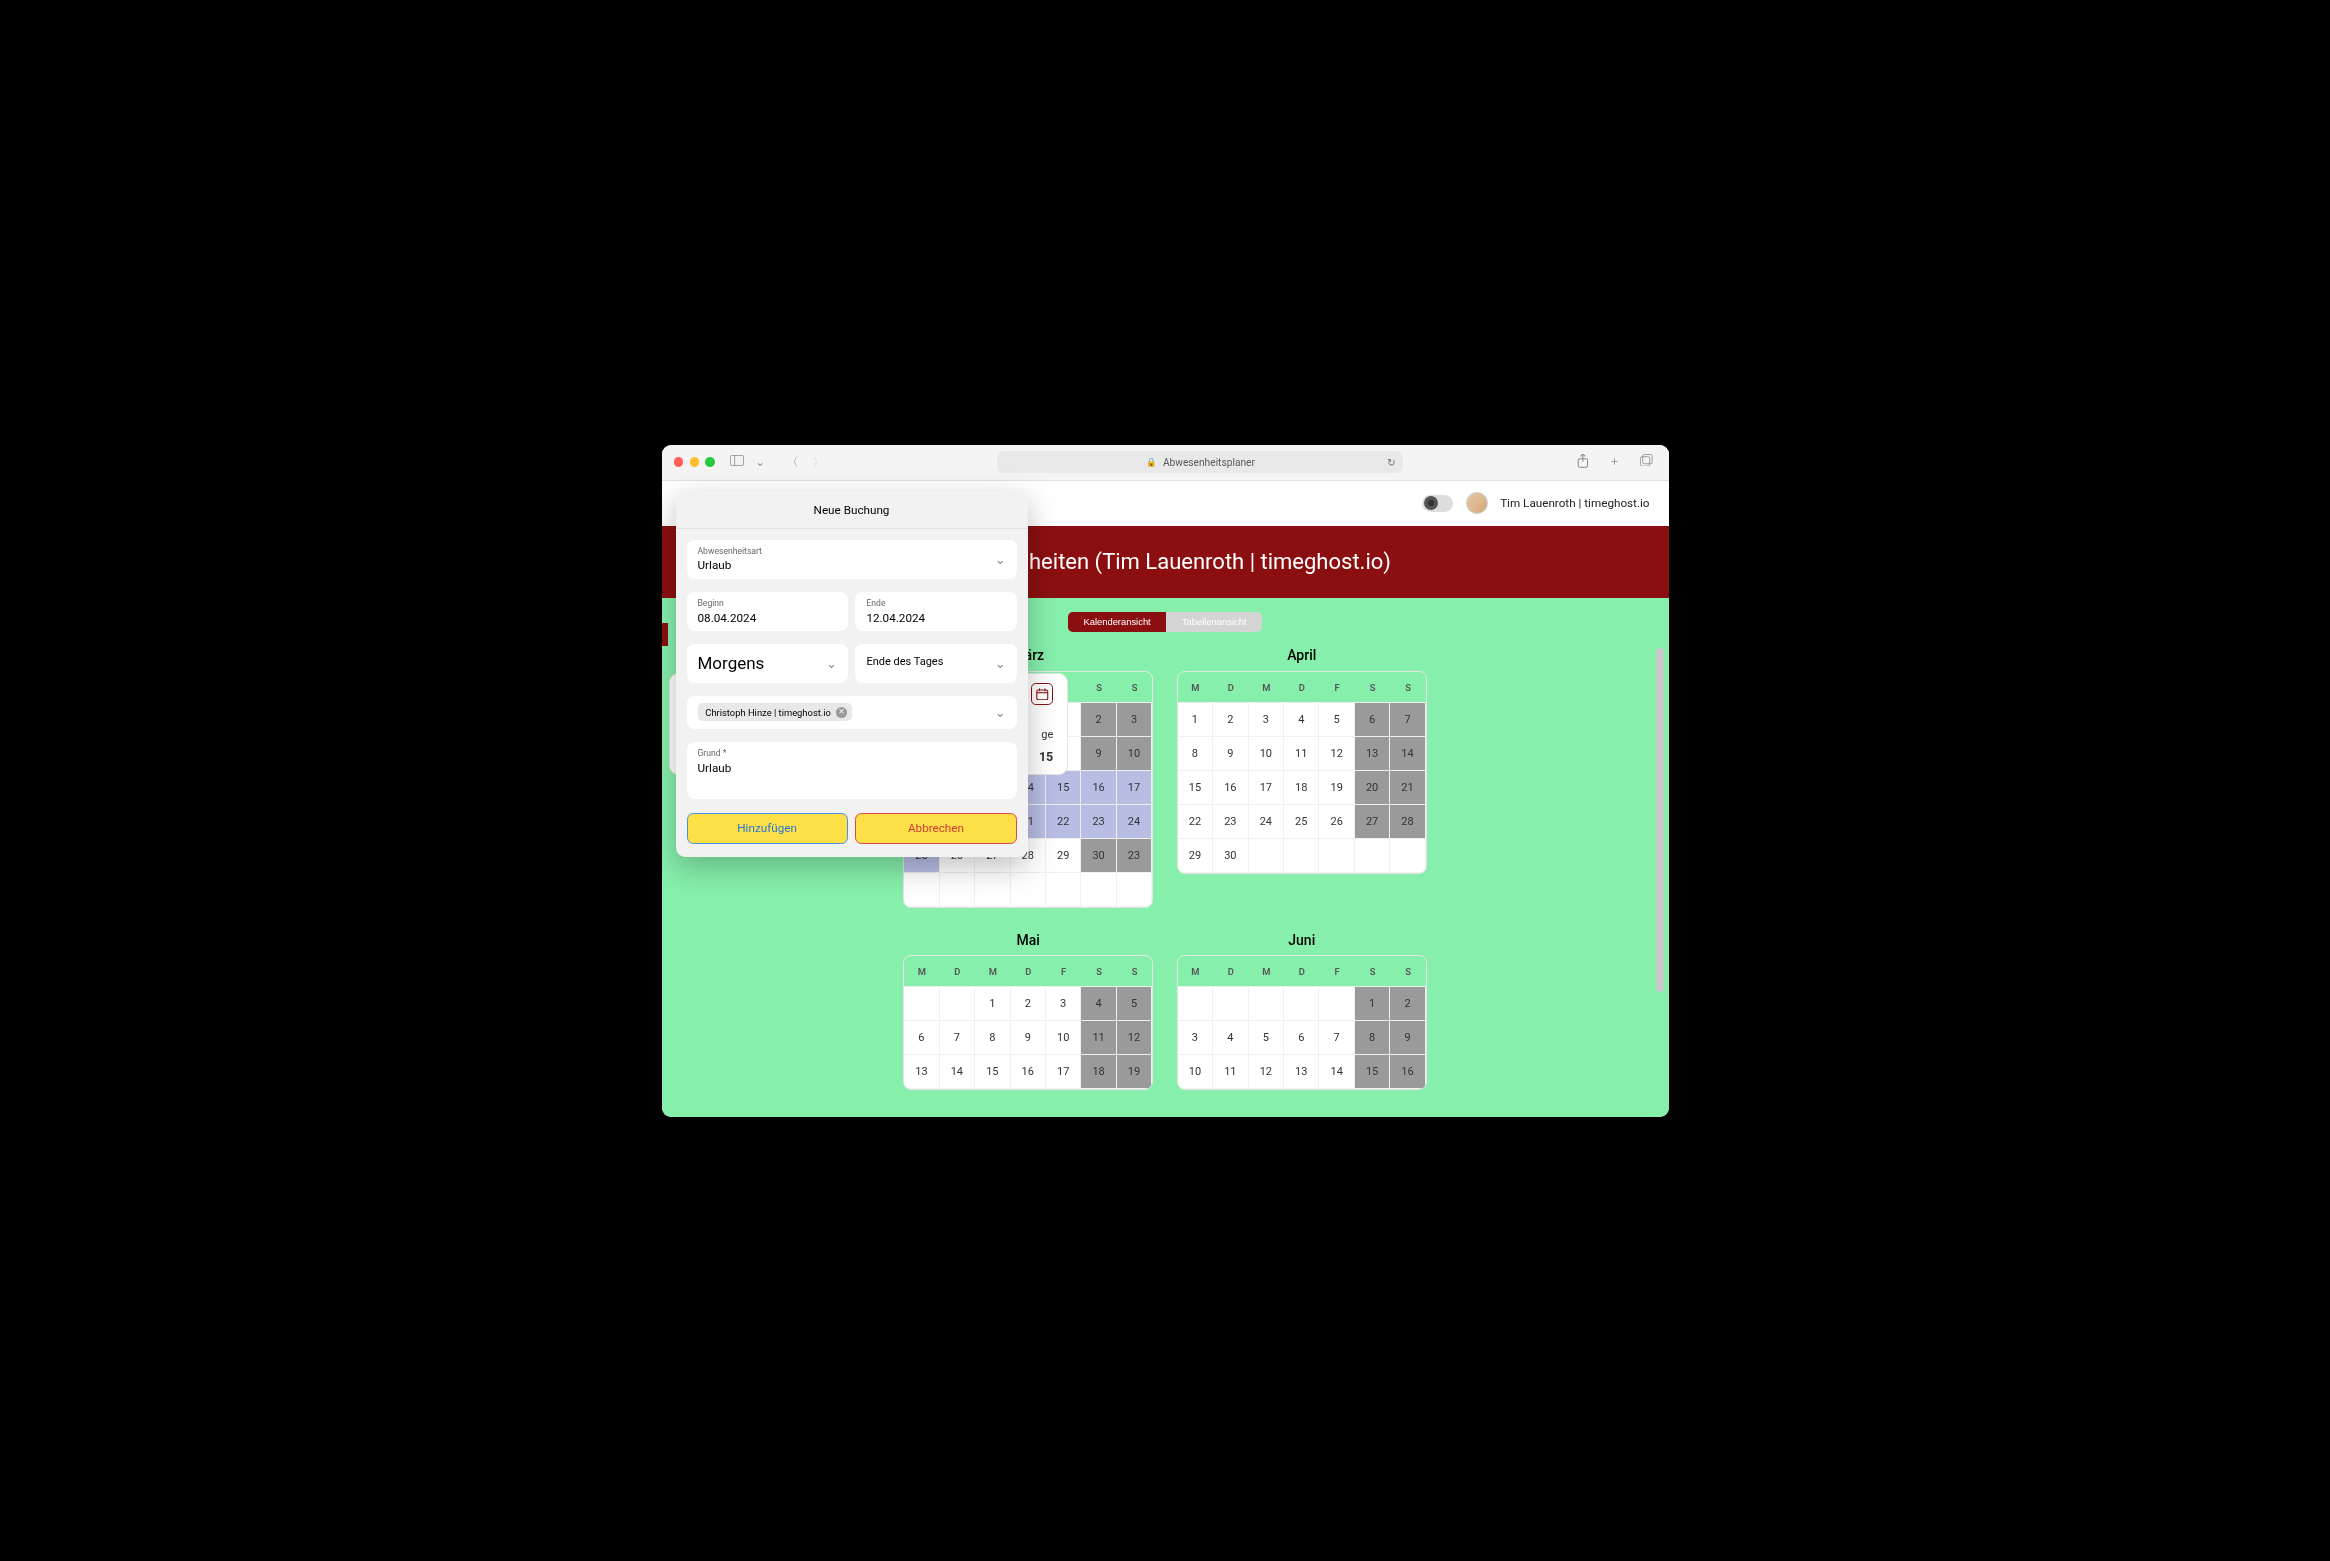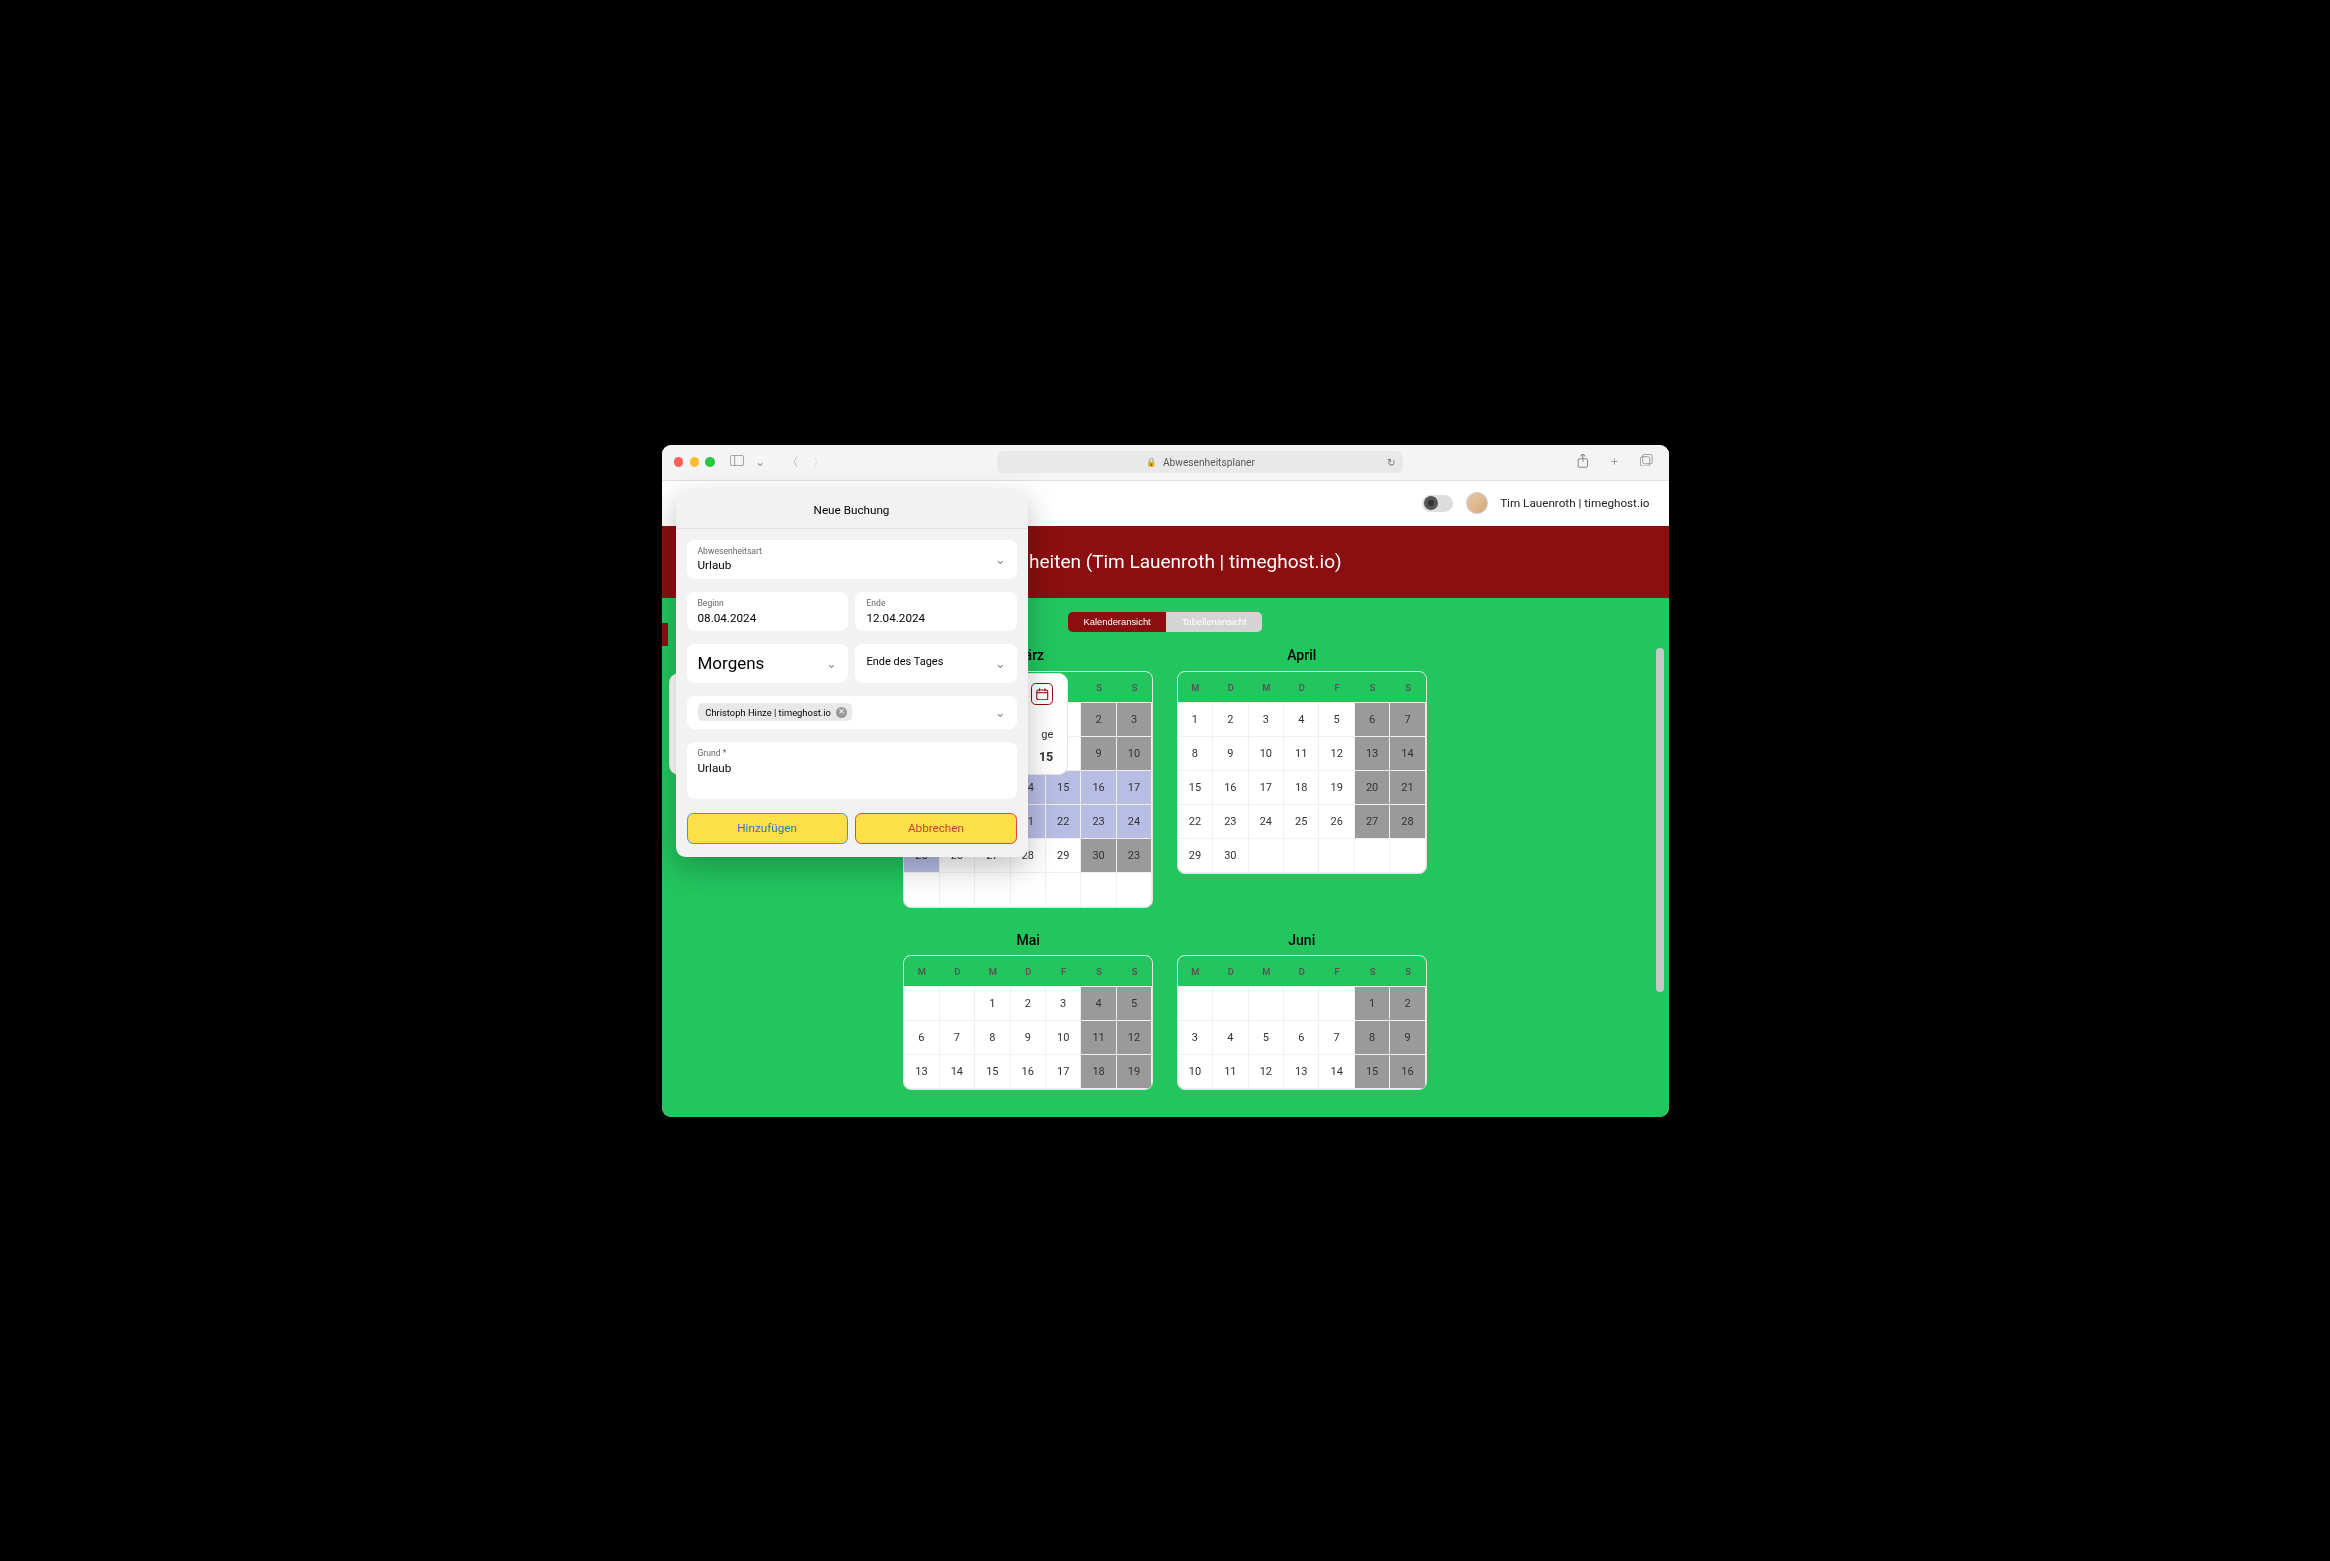--- a/index.html
+++ b/index.html
@@ -95,27 +95,27 @@
   }
   .user-label { font-size: 11.7px; color: #222; }
   
   .red-banner {
     background: #8b0f10;
     color: #fff;
     height: 72px;
     display: flex;
     align-items: center;
     padding: 0 23.5px;
-    font-size: 19px;
+    font-size: 22px;
     font-weight: 400;
   }
   
   .main-area {
     flex: 1;
-    background: #22c55e;
+    background: #86efac;
     overflow: hidden;
     position: relative;
     padding-top: 14px;
   }
   
   .view-toggle {
     display: flex;
     justify-content: center;
     margin-bottom: 15.6px;
   }

